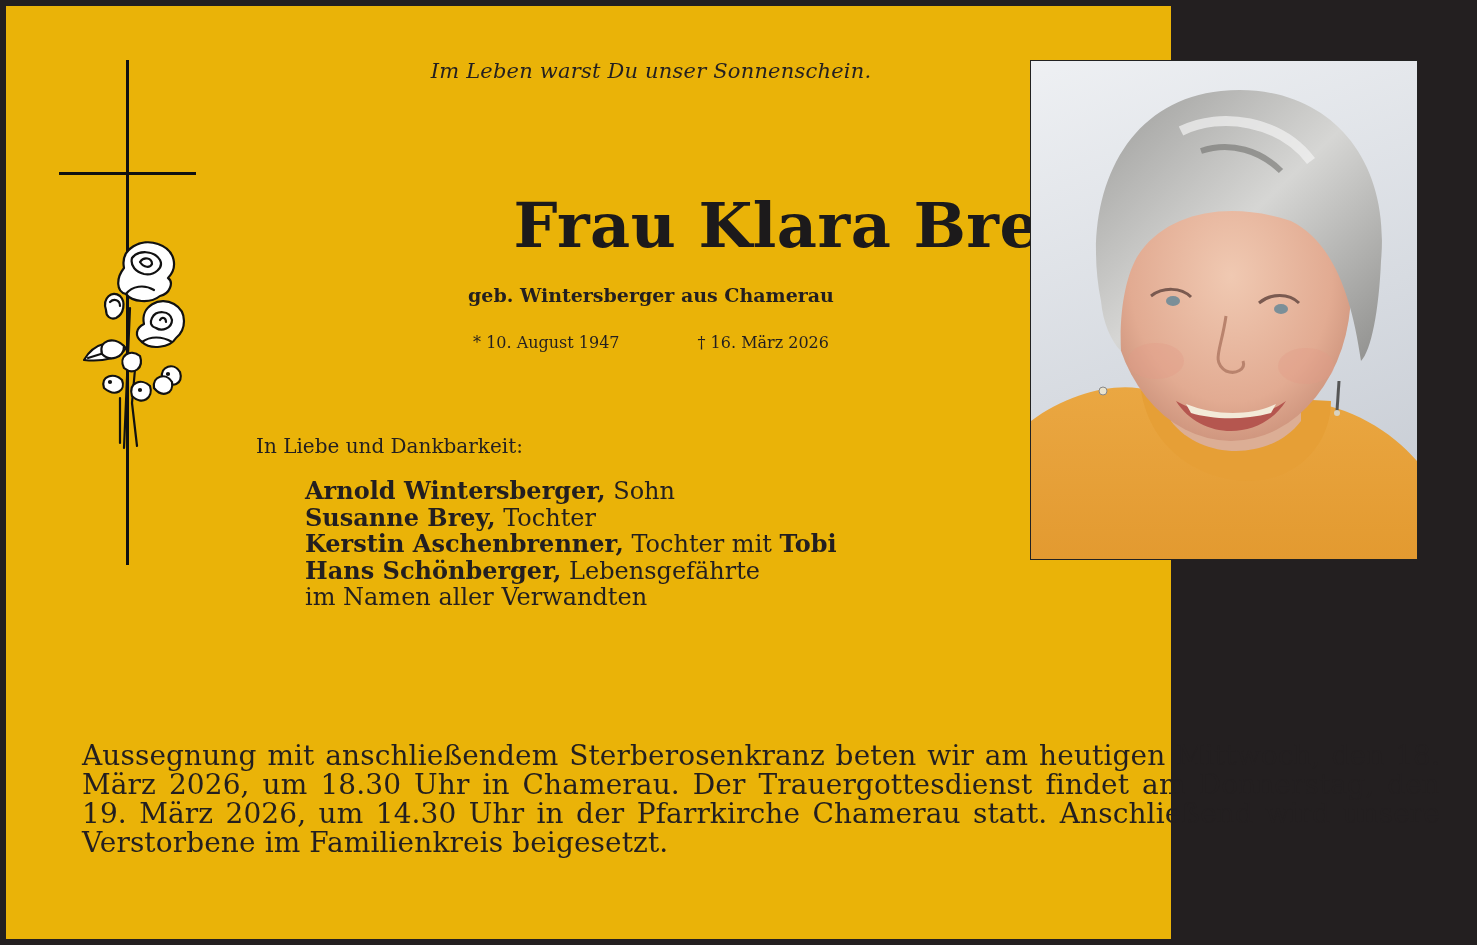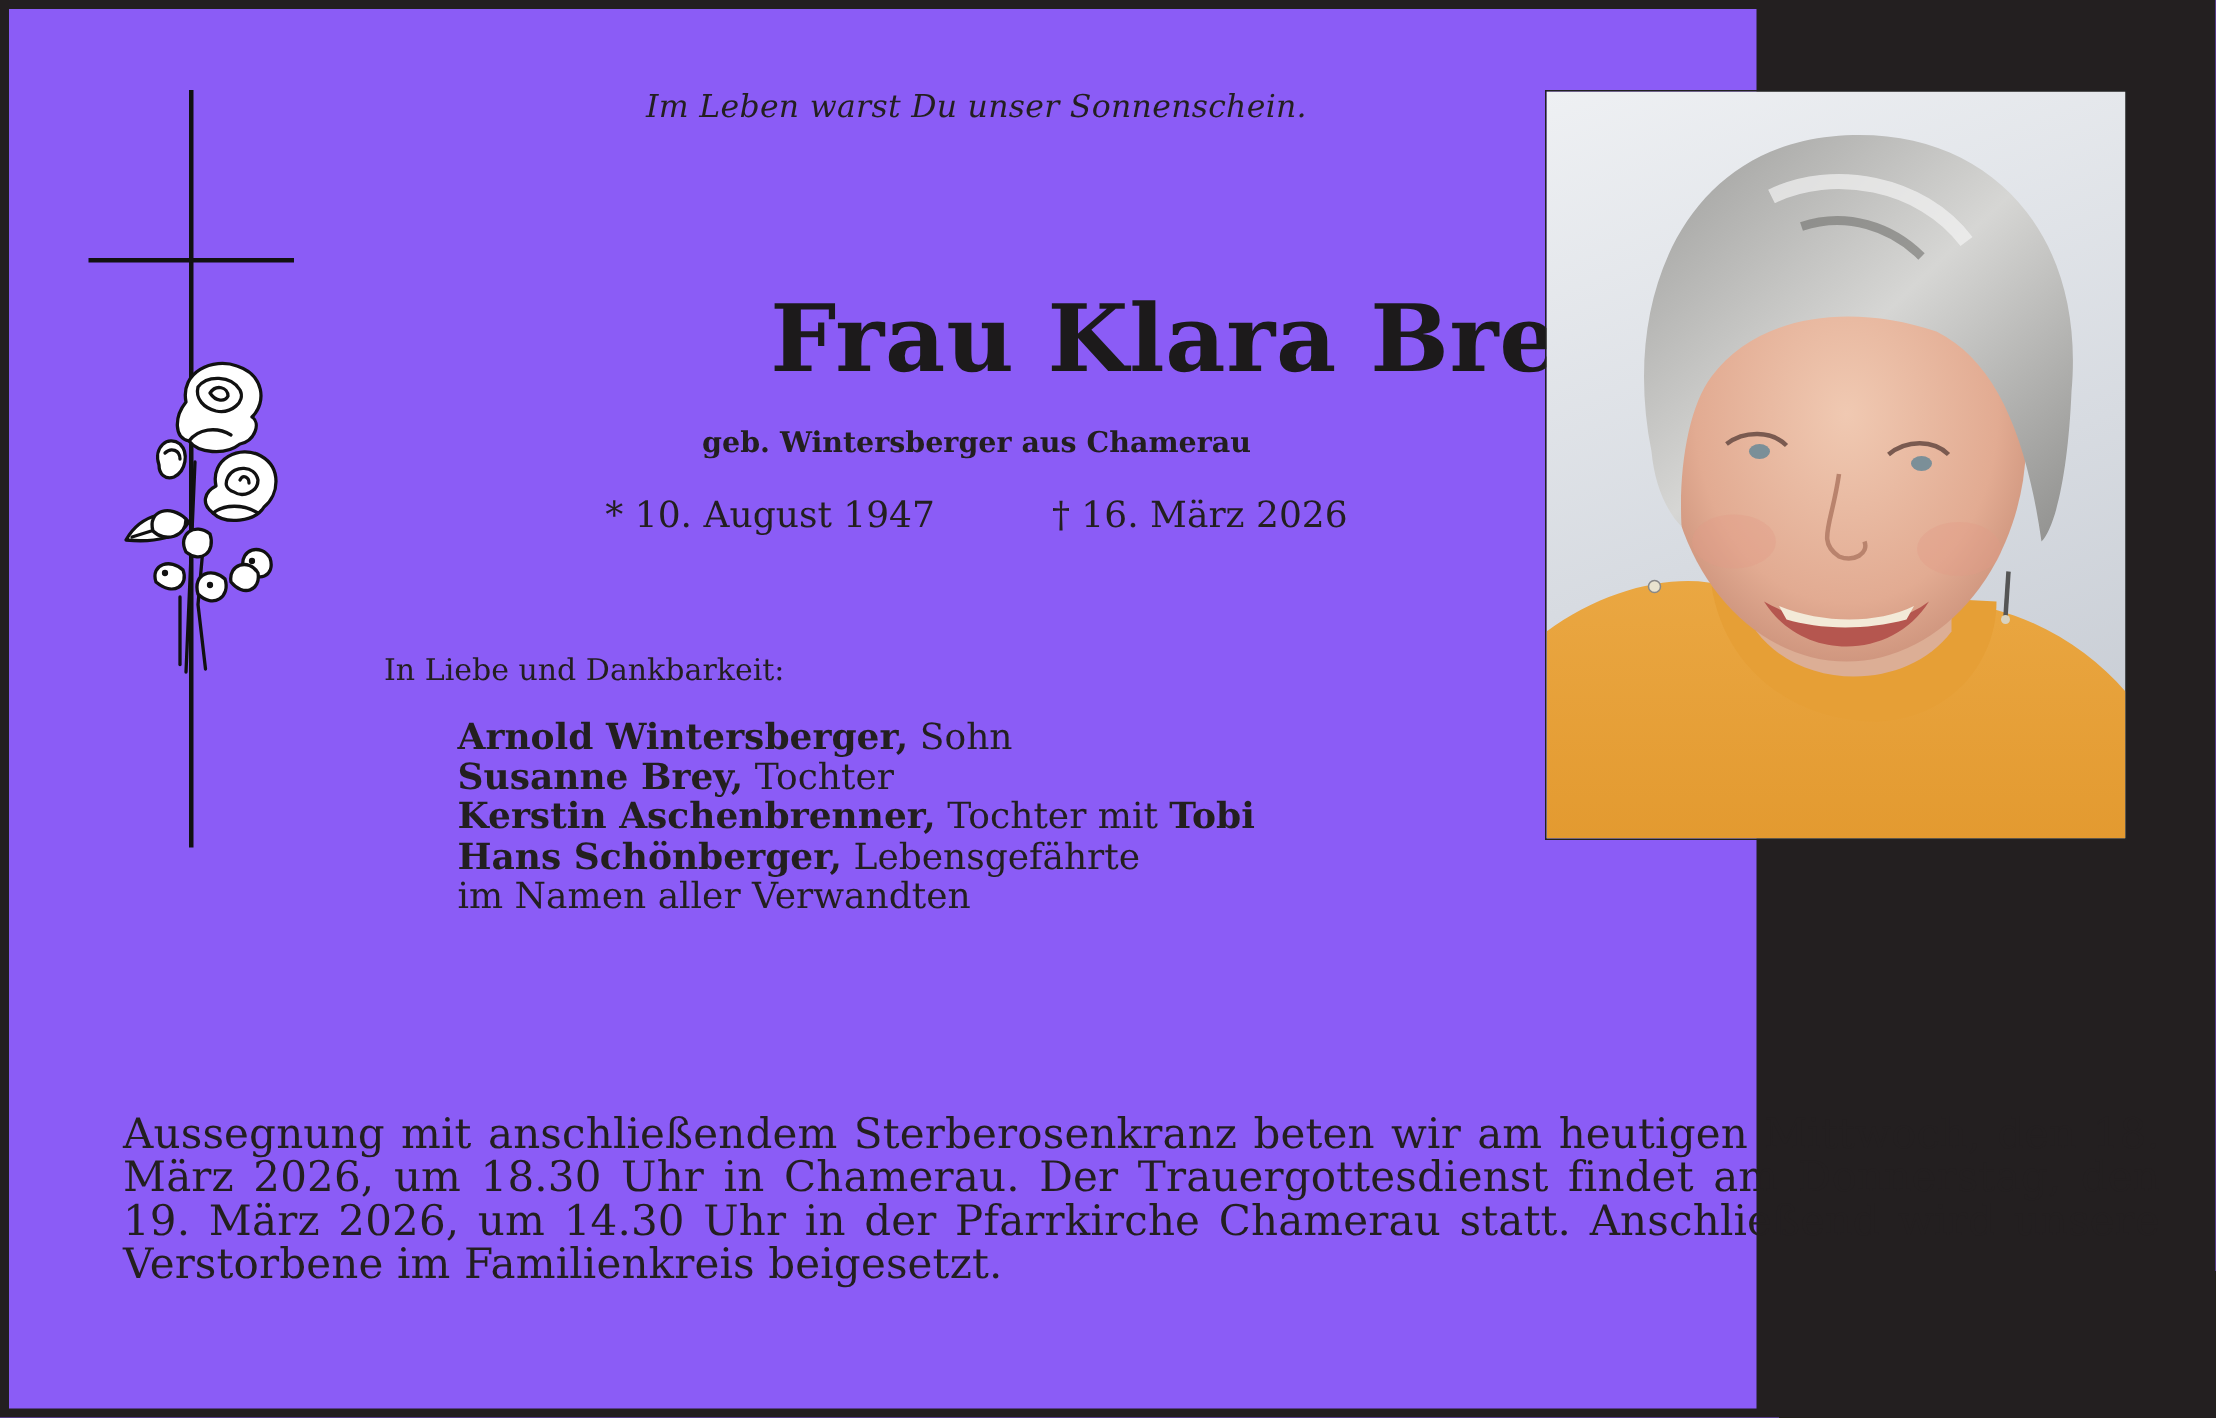--- a/index.html
+++ b/index.html
@@ -1,35 +1,35 @@
 <!DOCTYPE html>
 <html><head>
 <meta charset="utf-8">
 <style>
   html, body { margin: 0; padding: 0; }
   body { width: 1477px; height: 945px; background: #231f20; overflow: hidden; }
   .card {
     position: absolute; left: 6px; top: 6px; width: 1165px; height: 933px;
-    background: #8b5cf6; color: #231f20;
+    background: #eab308; color: #231f20;
     font-family: "DejaVu Serif", "Liberation Serif", serif;
   }
   .abs { position: absolute; }
   
   .cross-v { left: 120px; top: 54px; width: 3px; height: 505px; background: #111; }
   .cross-h { left: 53px; top: 166px; width: 137px; height: 3px; background: #111; }
   .roses { left: 74px; top: 232px; width: 110px; height: 215px; }
 
   .motto { left: 220px; width: 850px; top: 50px; text-align: center;
     font-style: italic; font-size: 21px; line-height: 30px; letter-spacing: 0.2px; }
   .name { left: 220px; width: 850px; top: 180px; text-align: right;
     font-weight: bold; font-size: 62px; line-height: 80px; letter-spacing: 0.5px; color: #1c1a1b; }
   .born { left: 220px; width: 850px; top: 275px; text-align: center;
     font-weight: bold; font-size: 19px; line-height: 28px; }
   .dates { left: 220px; width: 850px; top: 322px; text-align: center;
-    font-size: 24px; line-height: 30px; }
+    font-size: 16px; line-height: 30px; }
   .dates span { display: inline-block; }
   .dates .gap { width: 78px; }
 
   .thanks { left: 250px; top: 425px; font-size: 20px; line-height: 30px; }
   .family { left: 299px; top: 472px; font-size: 24px; line-height: 26.5px; white-space: nowrap; }
   .family b { font-weight: bold; }
 
   .notice { left: 53px; top: 735px; width: 1358px; font-size: 28px; line-height: 29px;
     text-align: justify; letter-spacing: 0.1px; margin-left: 23px; }
 

